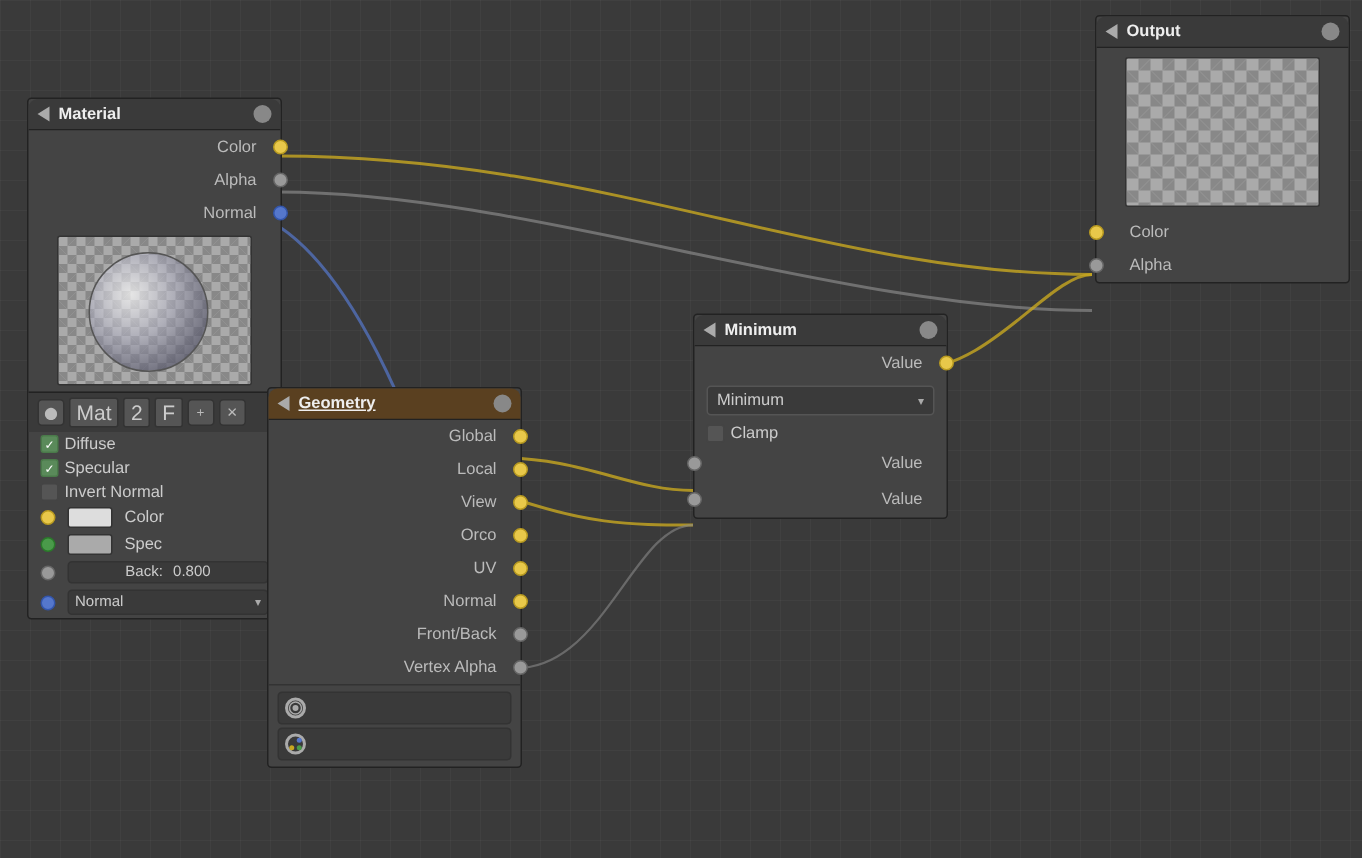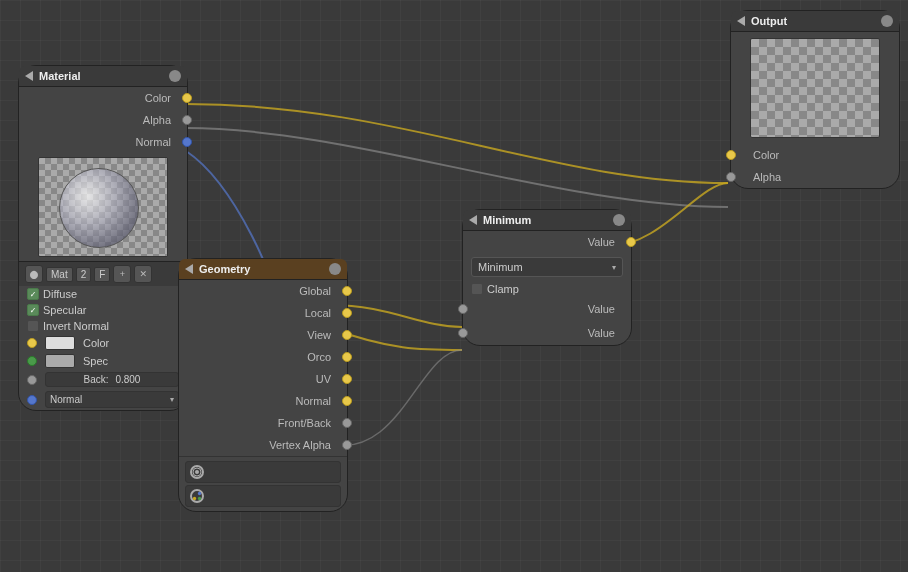--- a/index.html
+++ b/index.html
@@ -15,21 +15,21 @@
       font-size: 11px;
       color: #ccc;
       overflow: hidden;
       position: relative;
     }
 
     
     .node {
       position: absolute;
       background: #444;
-      border-radius: 18px;
+      border-radius: 3px;
       border: 1px solid #222;
       min-width: 170px;
     }
     .node-header {
       display: flex;
       align-items: center;
       padding: 4px 6px;
       border-radius: 6px 6px 0 0;
       font-size: 11px;
       font-weight: bold;
@@ -143,21 +143,21 @@
       background: #555;
       border: 1px solid #333;
       display: flex; align-items: center; justify-content: center;
       font-size: 9px; color: #bbb; cursor: pointer;
     }
     .mat-text-btn {
       padding: 1px 4px;
       background: #555;
       border: 1px solid #333;
       border-radius: 2px;
-      font-size: 10px;
+      font-size: 14px;
       color: #ccc;
       cursor: pointer;
     }
 
     .checkbox-row {
       display: flex; align-items: center;
       padding: 2px 8px;
       gap: 4px;
     }
     .checkbox {
@@ -396,21 +396,21 @@
   <div class="field-row">
     <span class="socket socket-blue" style="position:relative;left:0;margin-right:4px;"></span>
     <div class="select-field">
       <span>Normal</span>
       <span class="select-arrow">▾</span>
     </div>
   </div>
 </div>
 
 <div class="node" id="node-geometry">
-  <div class="node-header" style="background:#5a4020;">
+  <div class="node-header" style="background:#5a4020;text-decoration:underline;">
     <span class="collapse-triangle"></span>
     <span>Geometry</span>
     <div class="close-btn"></div>
   </div>
 
   <div class="row">
     <span class="row-label">Global</span>
     <span class="socket socket-yellow" style="position:absolute;right:-5px;top:50%;transform:translateY(-50%);"></span>
   </div>
   <div class="row">

